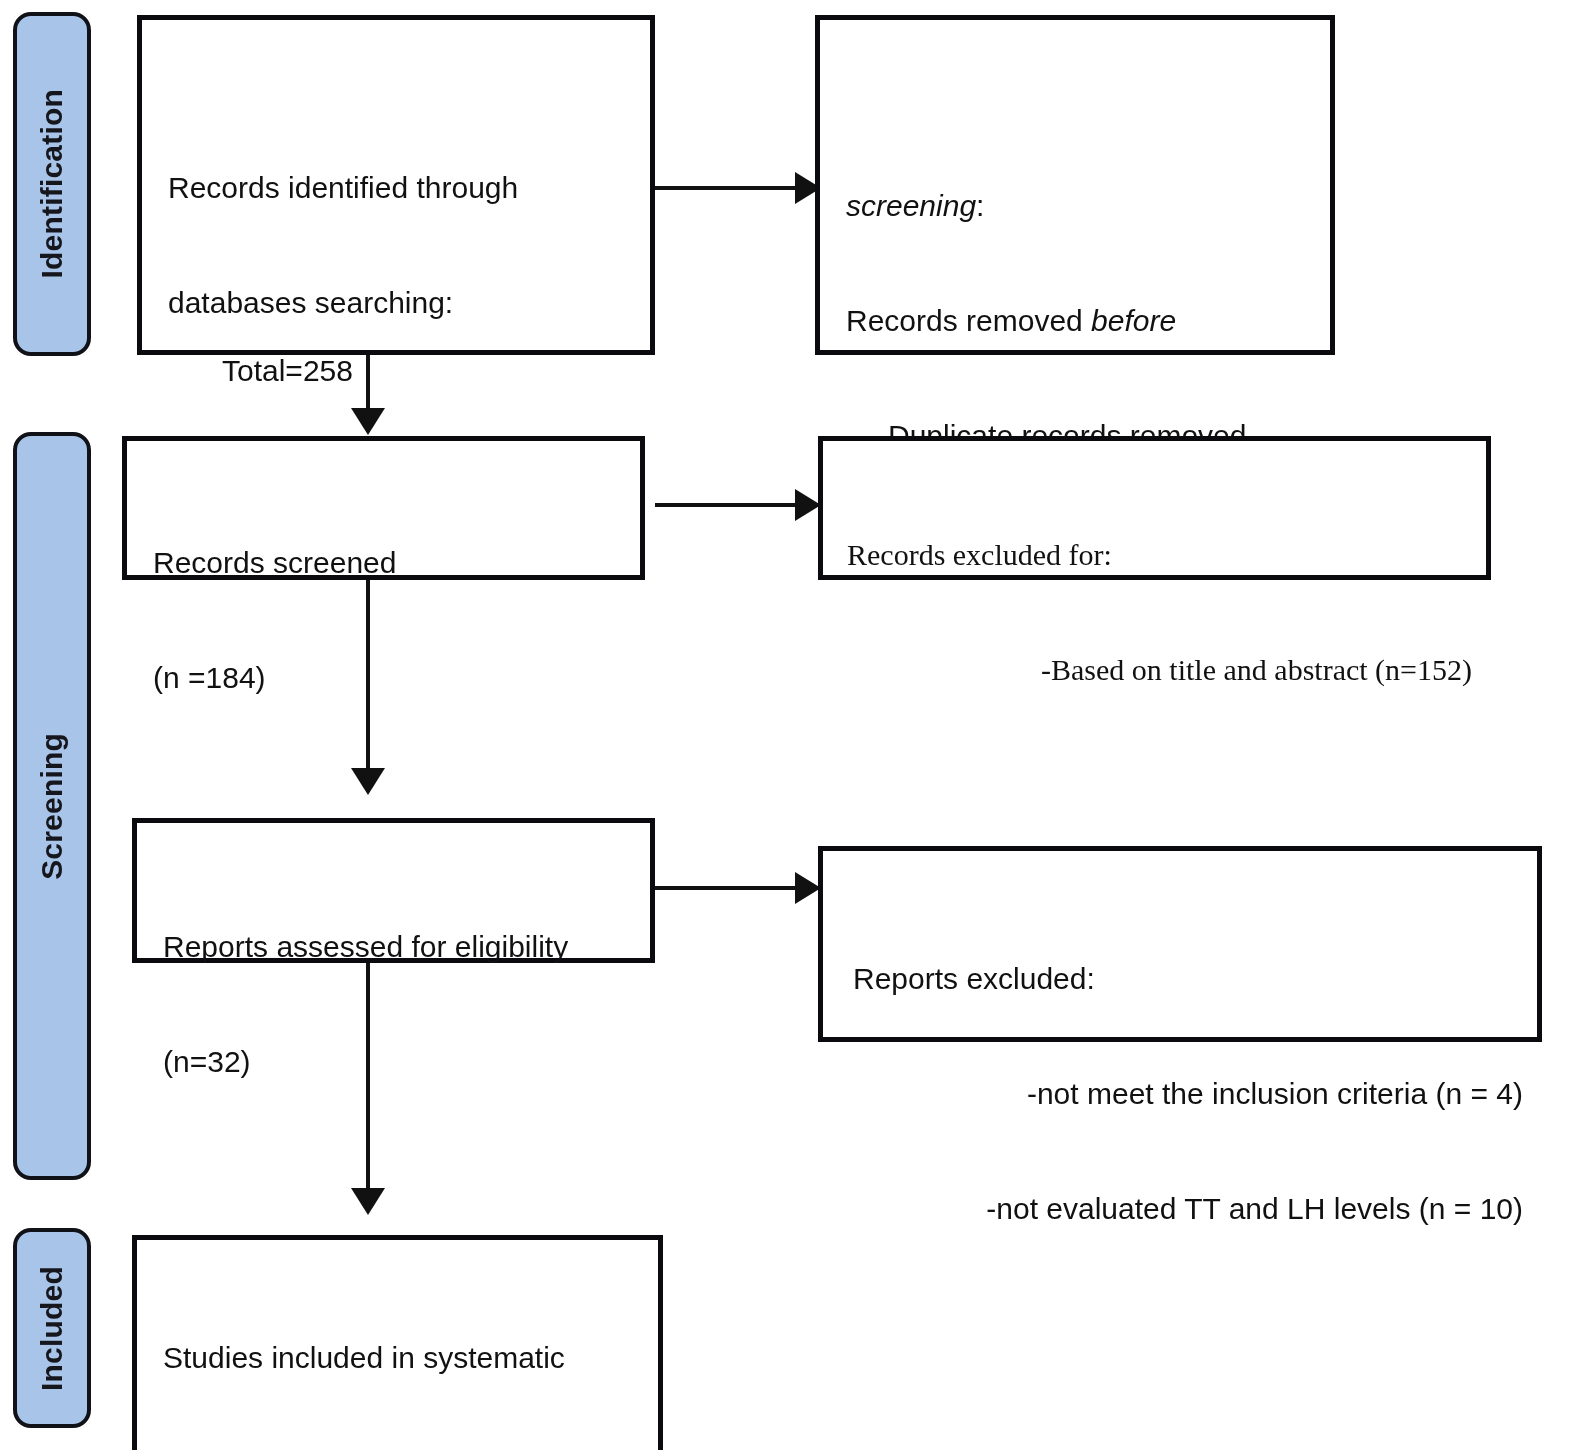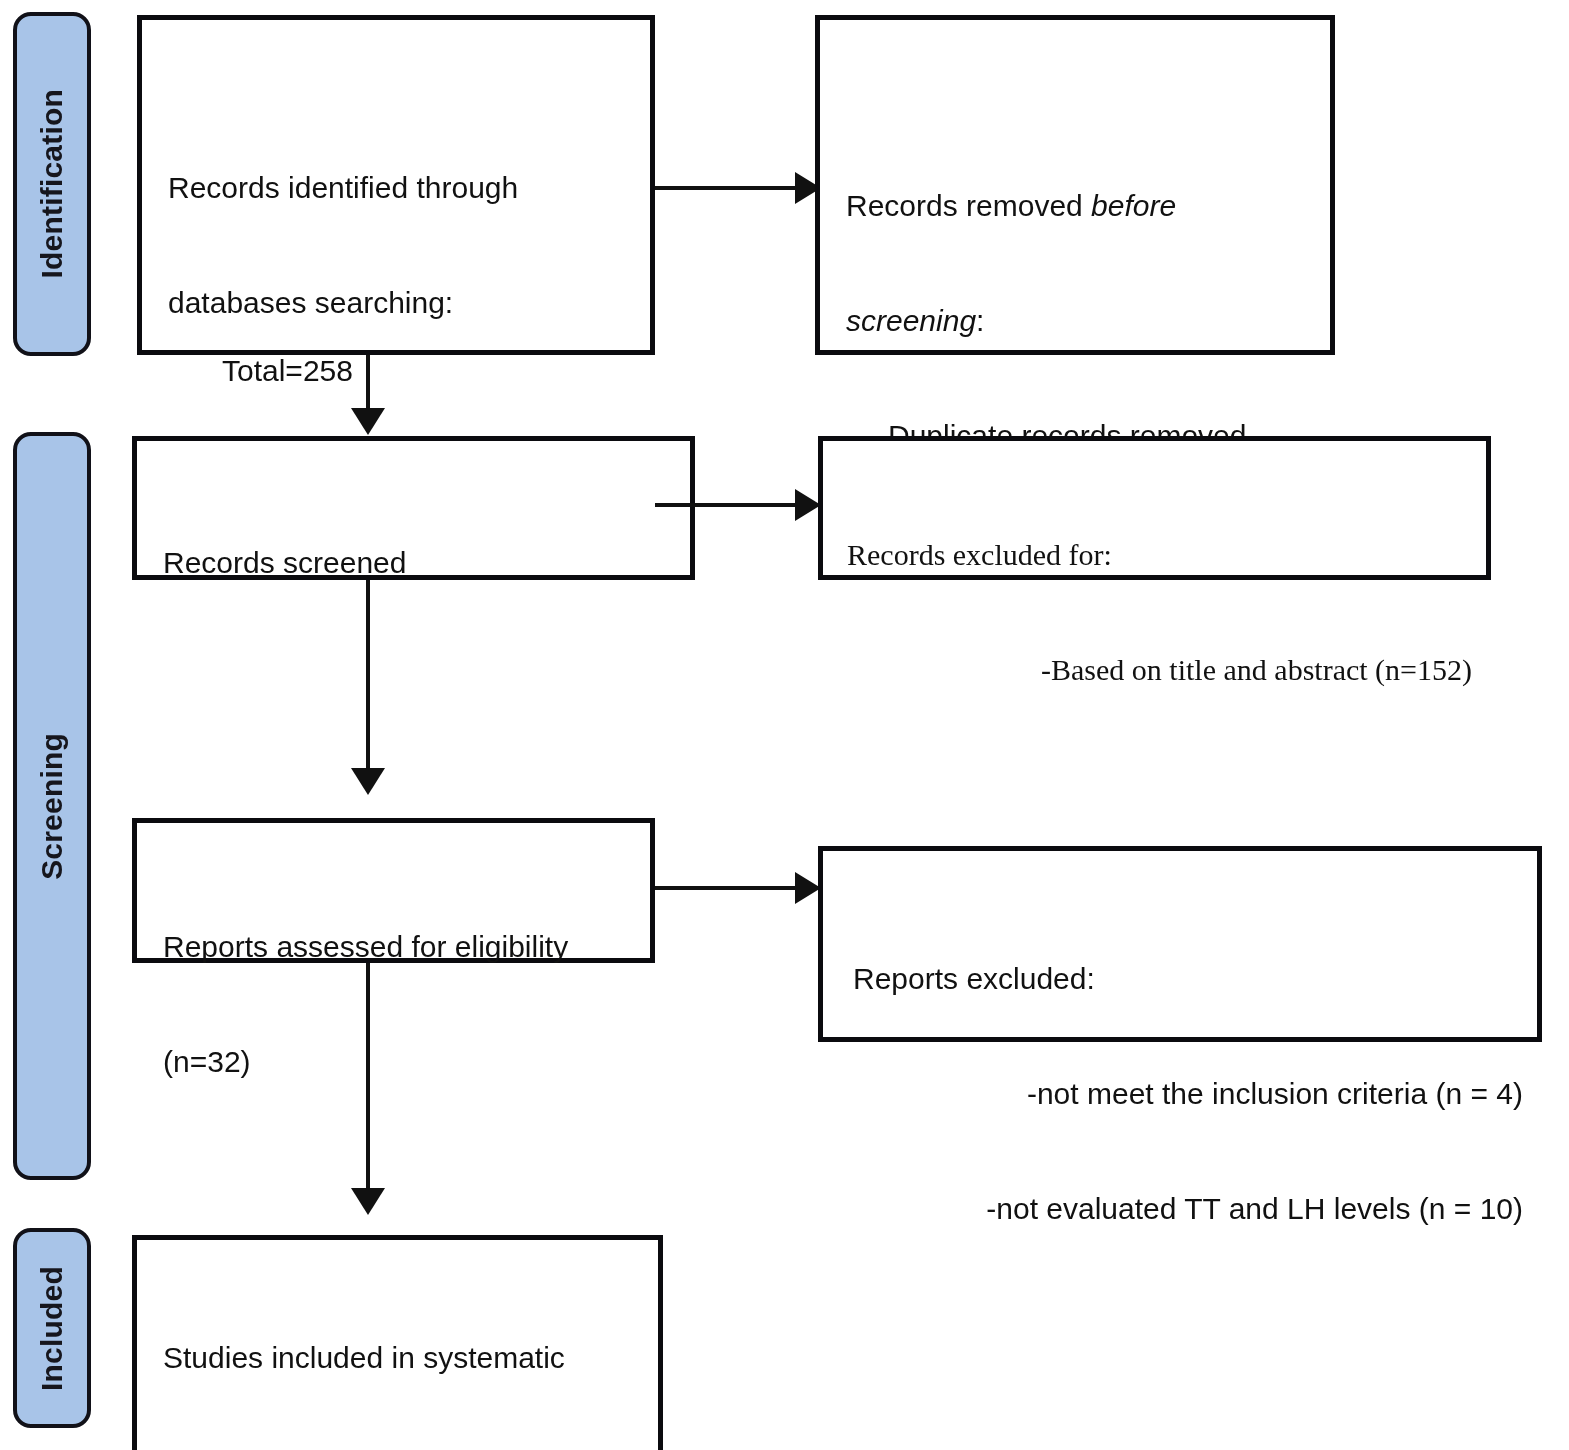--- a/index.html
+++ b/index.html
@@ -114,33 +114,34 @@
     <div class="box-body" style="top:255px; left:80px;">
       <span class="box-line">Total=258</span>
     </div>
   </div>
 
   <div class="conn" style="left:655px; top:186px; width:148px; height:4px;"></div>
   <div class="arrow-head right" style="left:795px; top:172px;"></div>
 
   <div class="flow-box" style="left:815px; top:15px; width:520px; height:340px;">
     <div class="box-body" style="top:90px;">
+      <span class="box-line"><i>screening</i><span>:</span></span>
       <span class="box-line"><span>Records removed </span><i>before</i></span>
-      <span class="box-line"><i>screening</i><span>:</span></span>
       <span class="box-line indent">Duplicate records removed</span>
       <span class="box-line indent">(n = 46)</span>
     </div>
   </div>
 
   <div class="conn" style="left:366px; top:355px; width:4px; height:58px;"></div>
   <div class="arrow-head down" style="left:351px; top:408px;"></div>
 
-  <div class="flow-box" style="left:132px; top:436px; width:563px; height:144px;padding-left:12px;">
+  <div class="flow-box" style="left:122px; top:436px; width:523px; height:144px;padding-left:12px;">
     <div class="box-body" style="top:26px;">
       <span class="box-line">Records screened</span>
+      <span class="box-line">(n =184)</span>
     </div>
   </div>
 
   <div class="conn" style="left:655px; top:503px; width:148px; height:4px;"></div>
   <div class="arrow-head right" style="left:795px; top:489px;"></div>
 
   <div class="flow-box" style="left:818px; top:436px; width:673px; height:144px;">
     <div class="box-body" style="top:18px; left:24px;font-family:Liberation Serif, serif;">
       <span class="box-line">Records excluded for:</span>
       <span class="bullet-row"><span class="dash">-</span><span>Based on title and abstract (n=152)</span></span>

